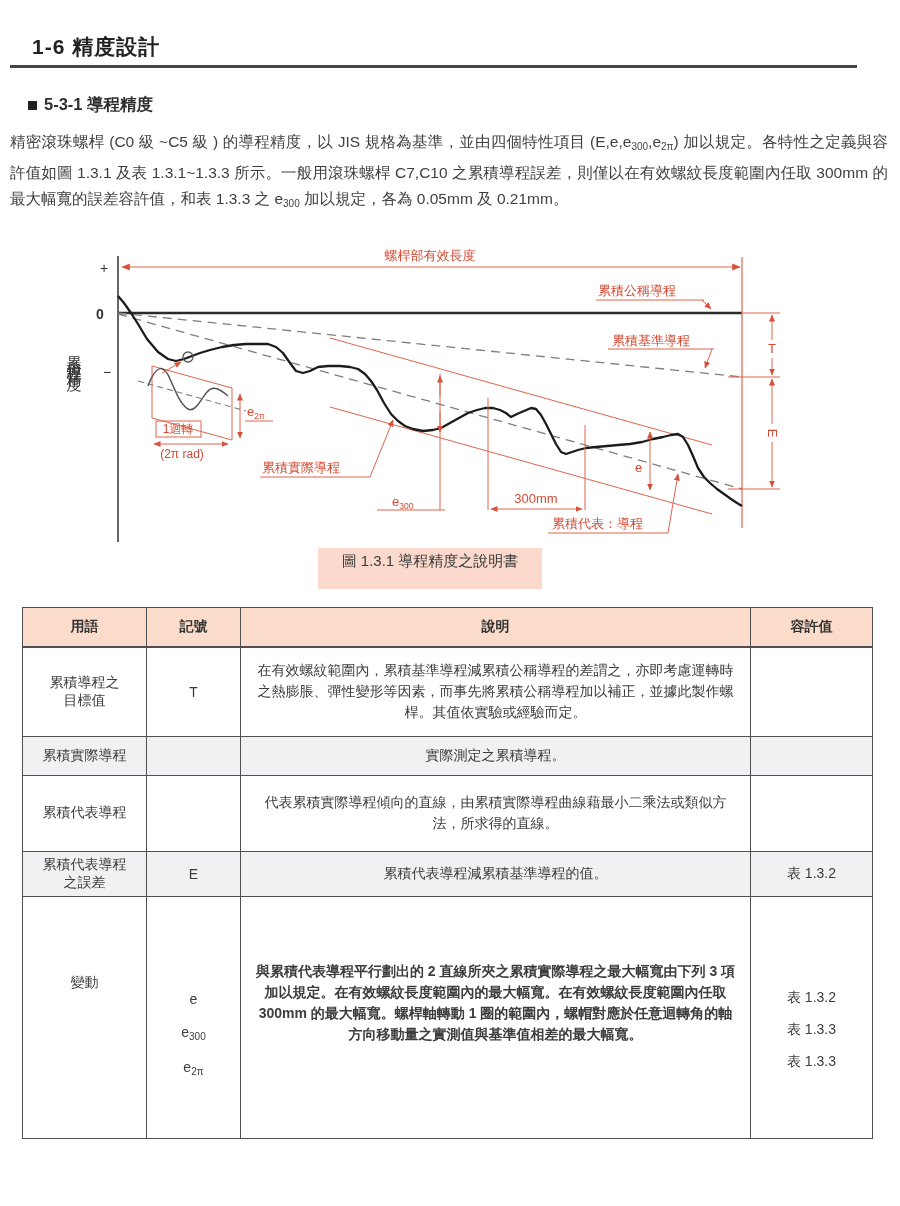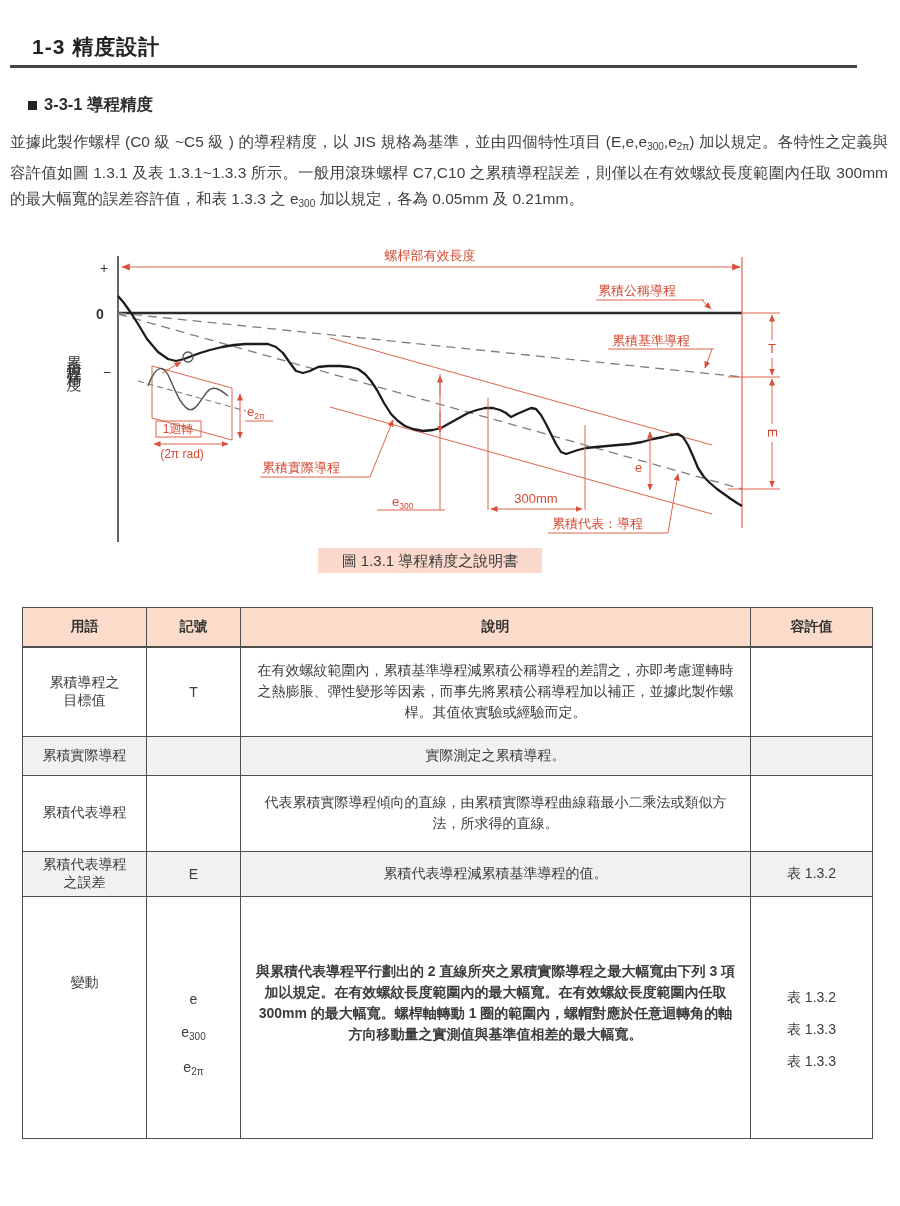--- a/index.html
+++ b/index.html
@@ -18,21 +18,21 @@
   .intro{left:10px;top:129px;width:878px;font-size:15.5px;line-height:26px;text-align:justify;color:#3f3f3f;}
   .sub{font-size:10px;vertical-align:-3px;}
   
   .diagram{left:60px;top:246px;width:740px;height:302px;}
   .yaxis-label{left:64px;top:344px;writing-mode:vertical-rl;text-orientation:upright;
     font-size:15px;letter-spacing:4px;color:#333;}
   svg text{font-family:"Liberation Sans","DejaVu Sans",sans-serif;}
   .red-t{fill:#d44a33;font-size:13px;}
   .red-t-s{fill:#d44a33;font-size:12px;}
   .dk-t{fill:#333;font-size:14px;}
-  .figure-caption{left:318px;top:548px;width:224px;height:25px;background:#fbd9cc;
+  .figure-caption{left:318px;top:548px;width:224px;height:41px;background:#fbd9cc;
     text-align:center;line-height:25px;font-size:15px;color:#3a3a3a;}
   
   .spec-table{left:22px;top:607px;width:850px;border-collapse:collapse;table-layout:fixed;
     font-size:14px;color:#3c3c3c;}
   .spec-table td{border:1.5px solid #4f4f4f;padding:4px 8px;vertical-align:middle;}
   .spec-table tr.head td{background:#fbdccb;font-weight:bold;color:#333;text-align:center;
     border-bottom:2.5px solid #4f4f4f;height:30px;}
   .spec-table td.c{text-align:center;}
   .spec-table td.desc{text-align:center;line-height:21px;padding:8px 11px;}
   .spec-table tr.shaded td{background:#eff1f2;}
@@ -40,28 +40,28 @@
   .r1{height:89px;} .r2{height:39px;} .r3{height:76px;} .r4{height:38px;} .r5{height:242px;}
   .stack{display:flex;flex-direction:column;align-items:center;gap:17px;}
   td.top{vertical-align:top;}
   .pad-desc{padding-top:64px !important;font-weight:bold;}
   .pad-sym{padding-top:94px !important;}
   .pad-allow{padding-top:92px !important;}
 </style>
 </head>
 <body>
 
-<div class="abs sec-title">1-3 精度設計</div>
+<div class="abs sec-title">1-6 精度設計</div>
 <div class="abs title-rule"></div>
 <div class="abs subsec">
   <span class="sq"></span>
-  <span>3-3-1 導程精度</span>
+  <span>5-3-1 導程精度</span>
 </div>
 
-<p class="abs intro" style="margin:0"><span>並據此製作螺桿 (C0 級 ~C5 級 ) 的導程精度，以 JIS 規格為基準，並由四個特性項目 (E,e,e</span><span class="sub">300</span><span>,e</span><span class="sub">2π</span><span>) 加以規定。各特性之定義與容許值如圖 1.3.1 及表 1.3.1~1.3.3 所示。一般用滾珠螺桿 C7,C10 之累積導程誤差，則僅以在有效螺紋長度範圍內任取 300mm 的最大幅寬的誤差容許值，和表 1.3.3 之 e</span><span class="sub">300</span><span> 加以規定，各為 0.05mm 及 0.21mm。</span></p>
+<p class="abs intro" style="margin:0"><span>精密滾珠螺桿 (C0 級 ~C5 級 ) 的導程精度，以 JIS 規格為基準，並由四個特性項目 (E,e,e</span><span class="sub">300</span><span>,e</span><span class="sub">2π</span><span>) 加以規定。各特性之定義與容許值如圖 1.3.1 及表 1.3.1~1.3.3 所示。一般用滾珠螺桿 C7,C10 之累積導程誤差，則僅以在有效螺紋長度範圍內任取 300mm 的最大幅寬的誤差容許值，和表 1.3.3 之 e</span><span class="sub">300</span><span> 加以規定，各為 0.05mm 及 0.21mm。</span></p>
 
 <div class="abs yaxis-label">累積導程精度</div>
 
 <svg class="abs diagram" viewBox="0 0 740 302" width="740" height="302">
   <defs>
     <marker id="ar" markerWidth="8" markerHeight="8" refX="6.5" refY="3" orient="auto-start-reverse">
       <path d="M0,0 L7,3 L0,6 z" fill="#d9503a"></path>
     </marker>
   </defs>
 

